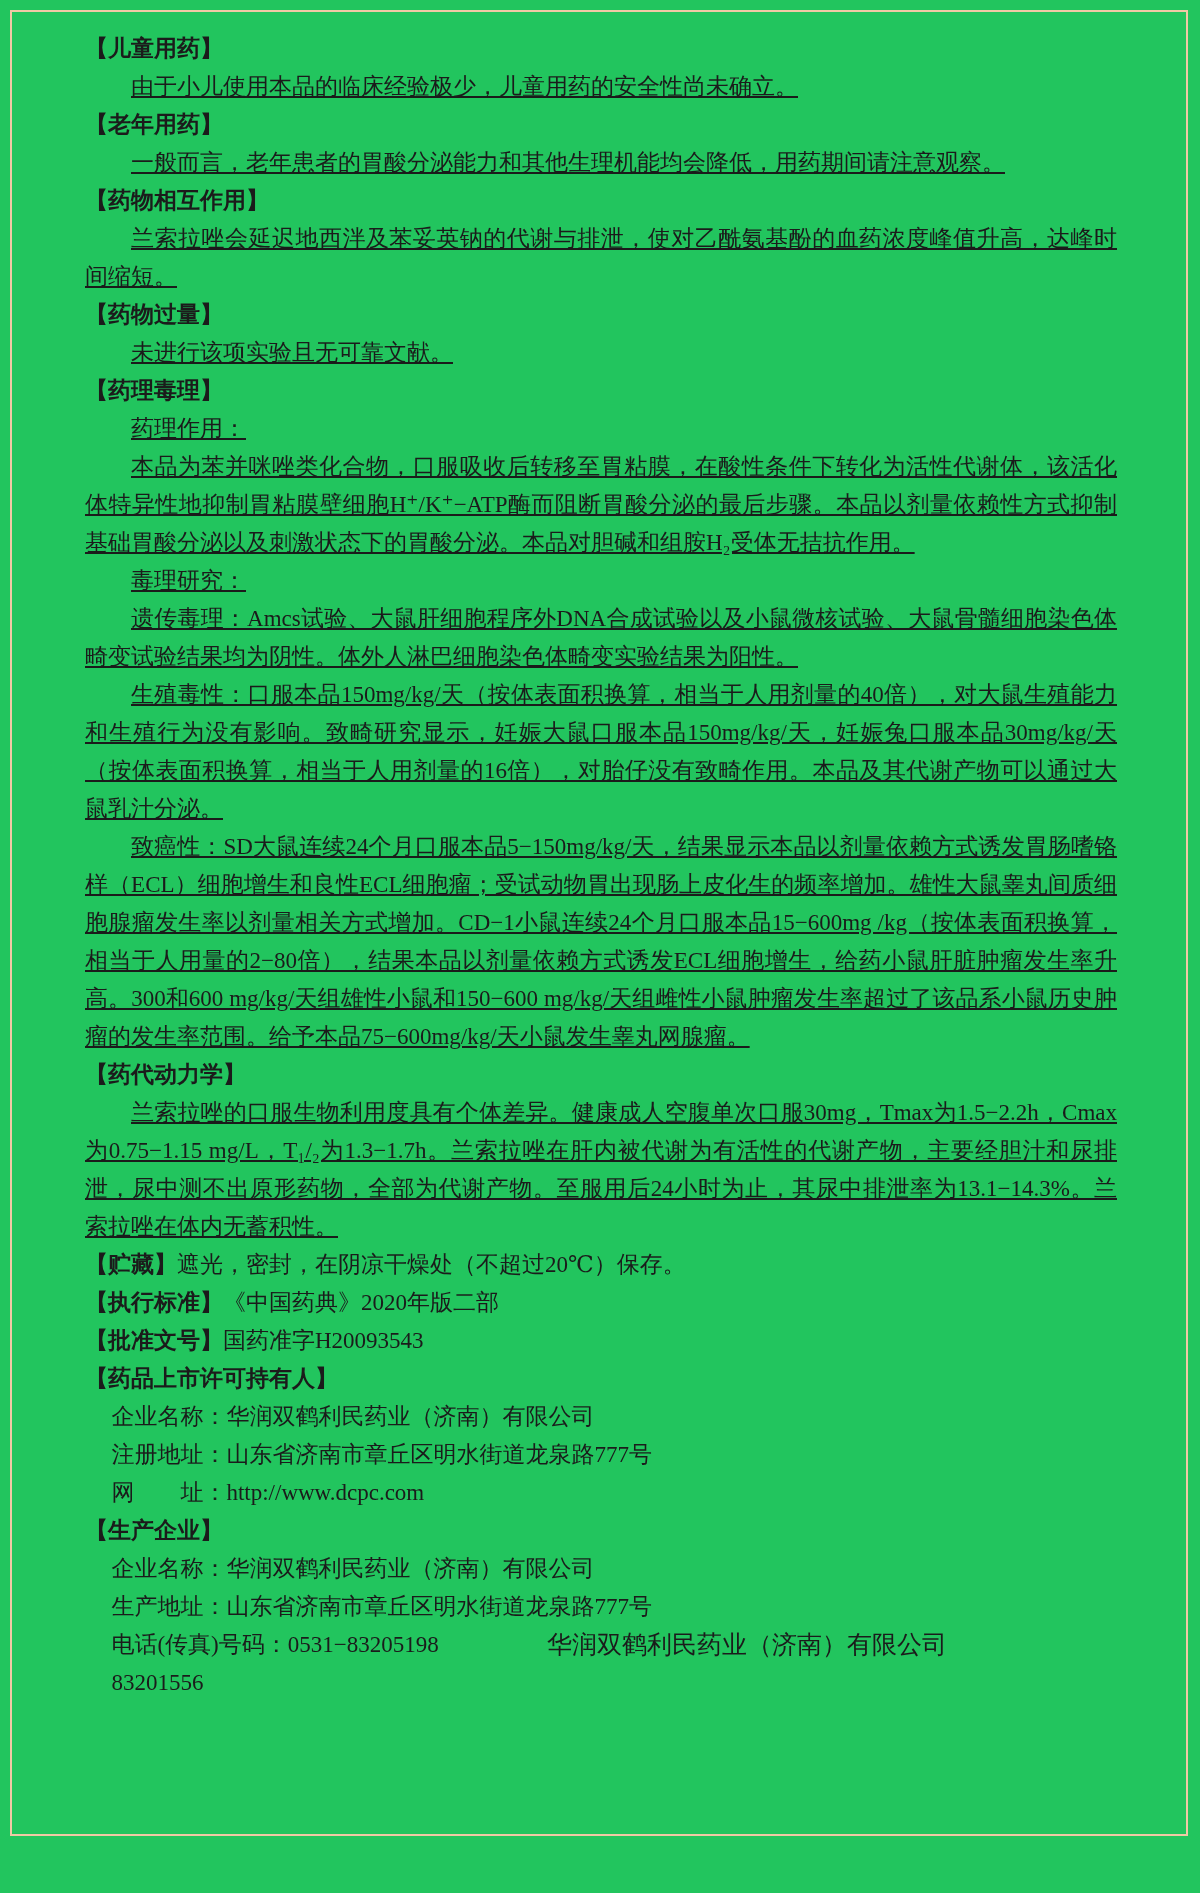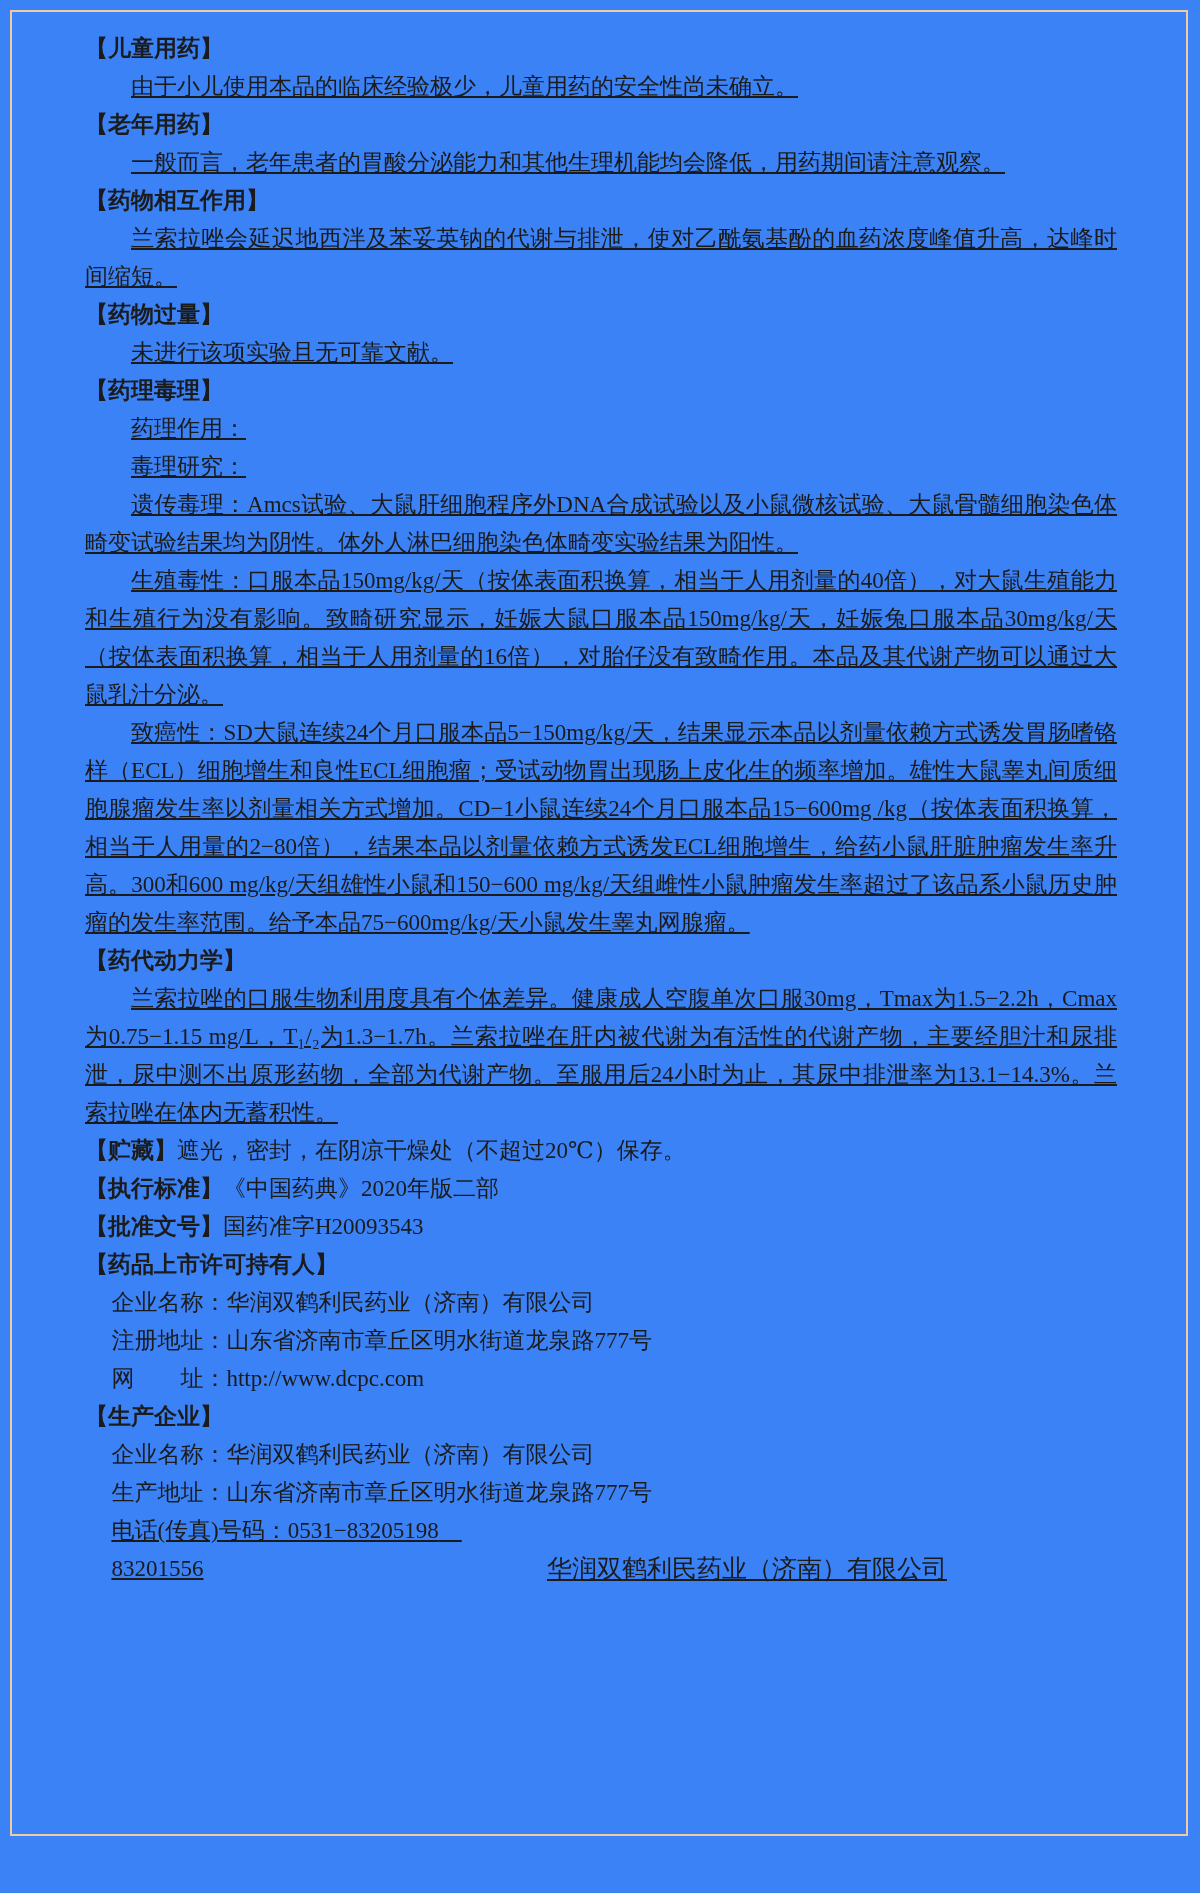--- a/index.html
+++ b/index.html
@@ -1,19 +1,19 @@
 <!DOCTYPE html>
 <html lang="zh"><head>
 <meta charset="utf-8">
 <style>
   html,body{margin:0;padding:0;background:#ffffff;}
   .page{
     position:relative;
     width:1200px;height:1893px;
-    background:#3b82f6;
+    background:#22c55e;
     font-family:"Liberation Serif","DejaVu Serif",serif;
     color:#1b1b1b;
     overflow:hidden;
   }
   .frame{
     position:absolute;
     left:10px;top:10px;
     width:1178px;height:1826px;
     border:2px solid #f0c9a5;
     box-sizing:border-box;
@@ -26,24 +26,23 @@
     font-size:23px;
     line-height:38px;
   }
   .hd{font-weight:bold;}
   .para{text-indent:2em;text-align:justify;text-decoration:underline;}
   .line .lbl{font-weight:bold;}
   .info{padding-left:1.15em;}
   .footer{
     display:flex;
     justify-content:space-between;
-    align-items:flex-end;
+    align-items:flex-start;
     padding-left:1.15em;
     padding-right:170px;
-    text-decoration:underline;
   }
   .footer .company{
     font-size:25px;
     white-space:nowrap;
   }
 </style>
 </head>
 <body>
 
 <div class="page">
@@ -57,20 +56,21 @@
     <div class="para">一般而言，老年患者的胃酸分泌能力和其他生理机能均会降低，用药期间请注意观察。</div>
 
     <div class="hd">【药物相互作用】</div>
     <div class="para">兰索拉唑会延迟地西泮及苯妥英钠的代谢与排泄，使对乙酰氨基酚的血药浓度峰值升高，达峰时间缩短。</div>
 
     <div class="hd">【药物过量】</div>
     <div class="para">未进行该项实验且无可靠文献。</div>
 
     <div class="hd">【药理毒理】</div>
     <div class="para">药理作用：</div>
+    <div class="para">本品为苯并咪唑类化合物，口服吸收后转移至胃粘膜，在酸性条件下转化为活性代谢体，该活化体特异性地抑制胃粘膜壁细胞H⁺/K⁺−ATP酶而阻断胃酸分泌的最后步骤。本品以剂量依赖性方式抑制基础胃酸分泌以及刺激状态下的胃酸分泌。本品对胆碱和组胺H₂受体无拮抗作用。</div>
     <div class="para">毒理研究：</div>
     <div class="para">遗传毒理：Amcs试验、大鼠肝细胞程序外DNA合成试验以及小鼠微核试验、大鼠骨髓细胞染色体畸变试验结果均为阴性。体外人淋巴细胞染色体畸变实验结果为阳性。</div>
     <div class="para">生殖毒性：口服本品150mg/kg/天（按体表面积换算，相当于人用剂量的40倍），对大鼠生殖能力和生殖行为没有影响。致畸研究显示，妊娠大鼠口服本品150mg/kg/天，妊娠兔口服本品30mg/kg/天（按体表面积换算，相当于人用剂量的16倍），对胎仔没有致畸作用。本品及其代谢产物可以通过大鼠乳汁分泌。</div>
     <div class="para">致癌性：SD大鼠连续24个月口服本品5−150mg/kg/天，结果显示本品以剂量依赖方式诱发胃肠嗜铬样（ECL）细胞增生和良性ECL细胞瘤；受试动物胃出现肠上皮化生的频率增加。雄性大鼠睾丸间质细胞腺瘤发生率以剂量相关方式增加。CD−1小鼠连续24个月口服本品15−600mg /kg（按体表面积换算，相当于人用量的2−80倍），结果本品以剂量依赖方式诱发ECL细胞增生，给药小鼠肝脏肿瘤发生率升高。300和600 mg/kg/天组雄性小鼠和150−600 mg/kg/天组雌性小鼠肿瘤发生率超过了该品系小鼠历史肿瘤的发生率范围。给予本品75−600mg/kg/天小鼠发生睾丸网腺瘤。</div>
 
     <div class="hd">【药代动力学】</div>
     <div class="para">兰索拉唑的口服生物利用度具有个体差异。健康成人空腹单次口服30mg，Tmax为1.5−2.2h，Cmax为0.75−1.15 mg/L，T₁/₂为1.3−1.7h。兰索拉唑在肝内被代谢为有活性的代谢产物，主要经胆汁和尿排泄，尿中测不出原形药物，全部为代谢产物。至服用后24小时为止，其尿中排泄率为13.1−14.3%。兰索拉唑在体内无蓄积性。</div>
 
     <div class="line">
       <span class="lbl">【贮藏】</span><span>遮光，密封，在阴凉干燥处（不超过20℃）保存。</span>

